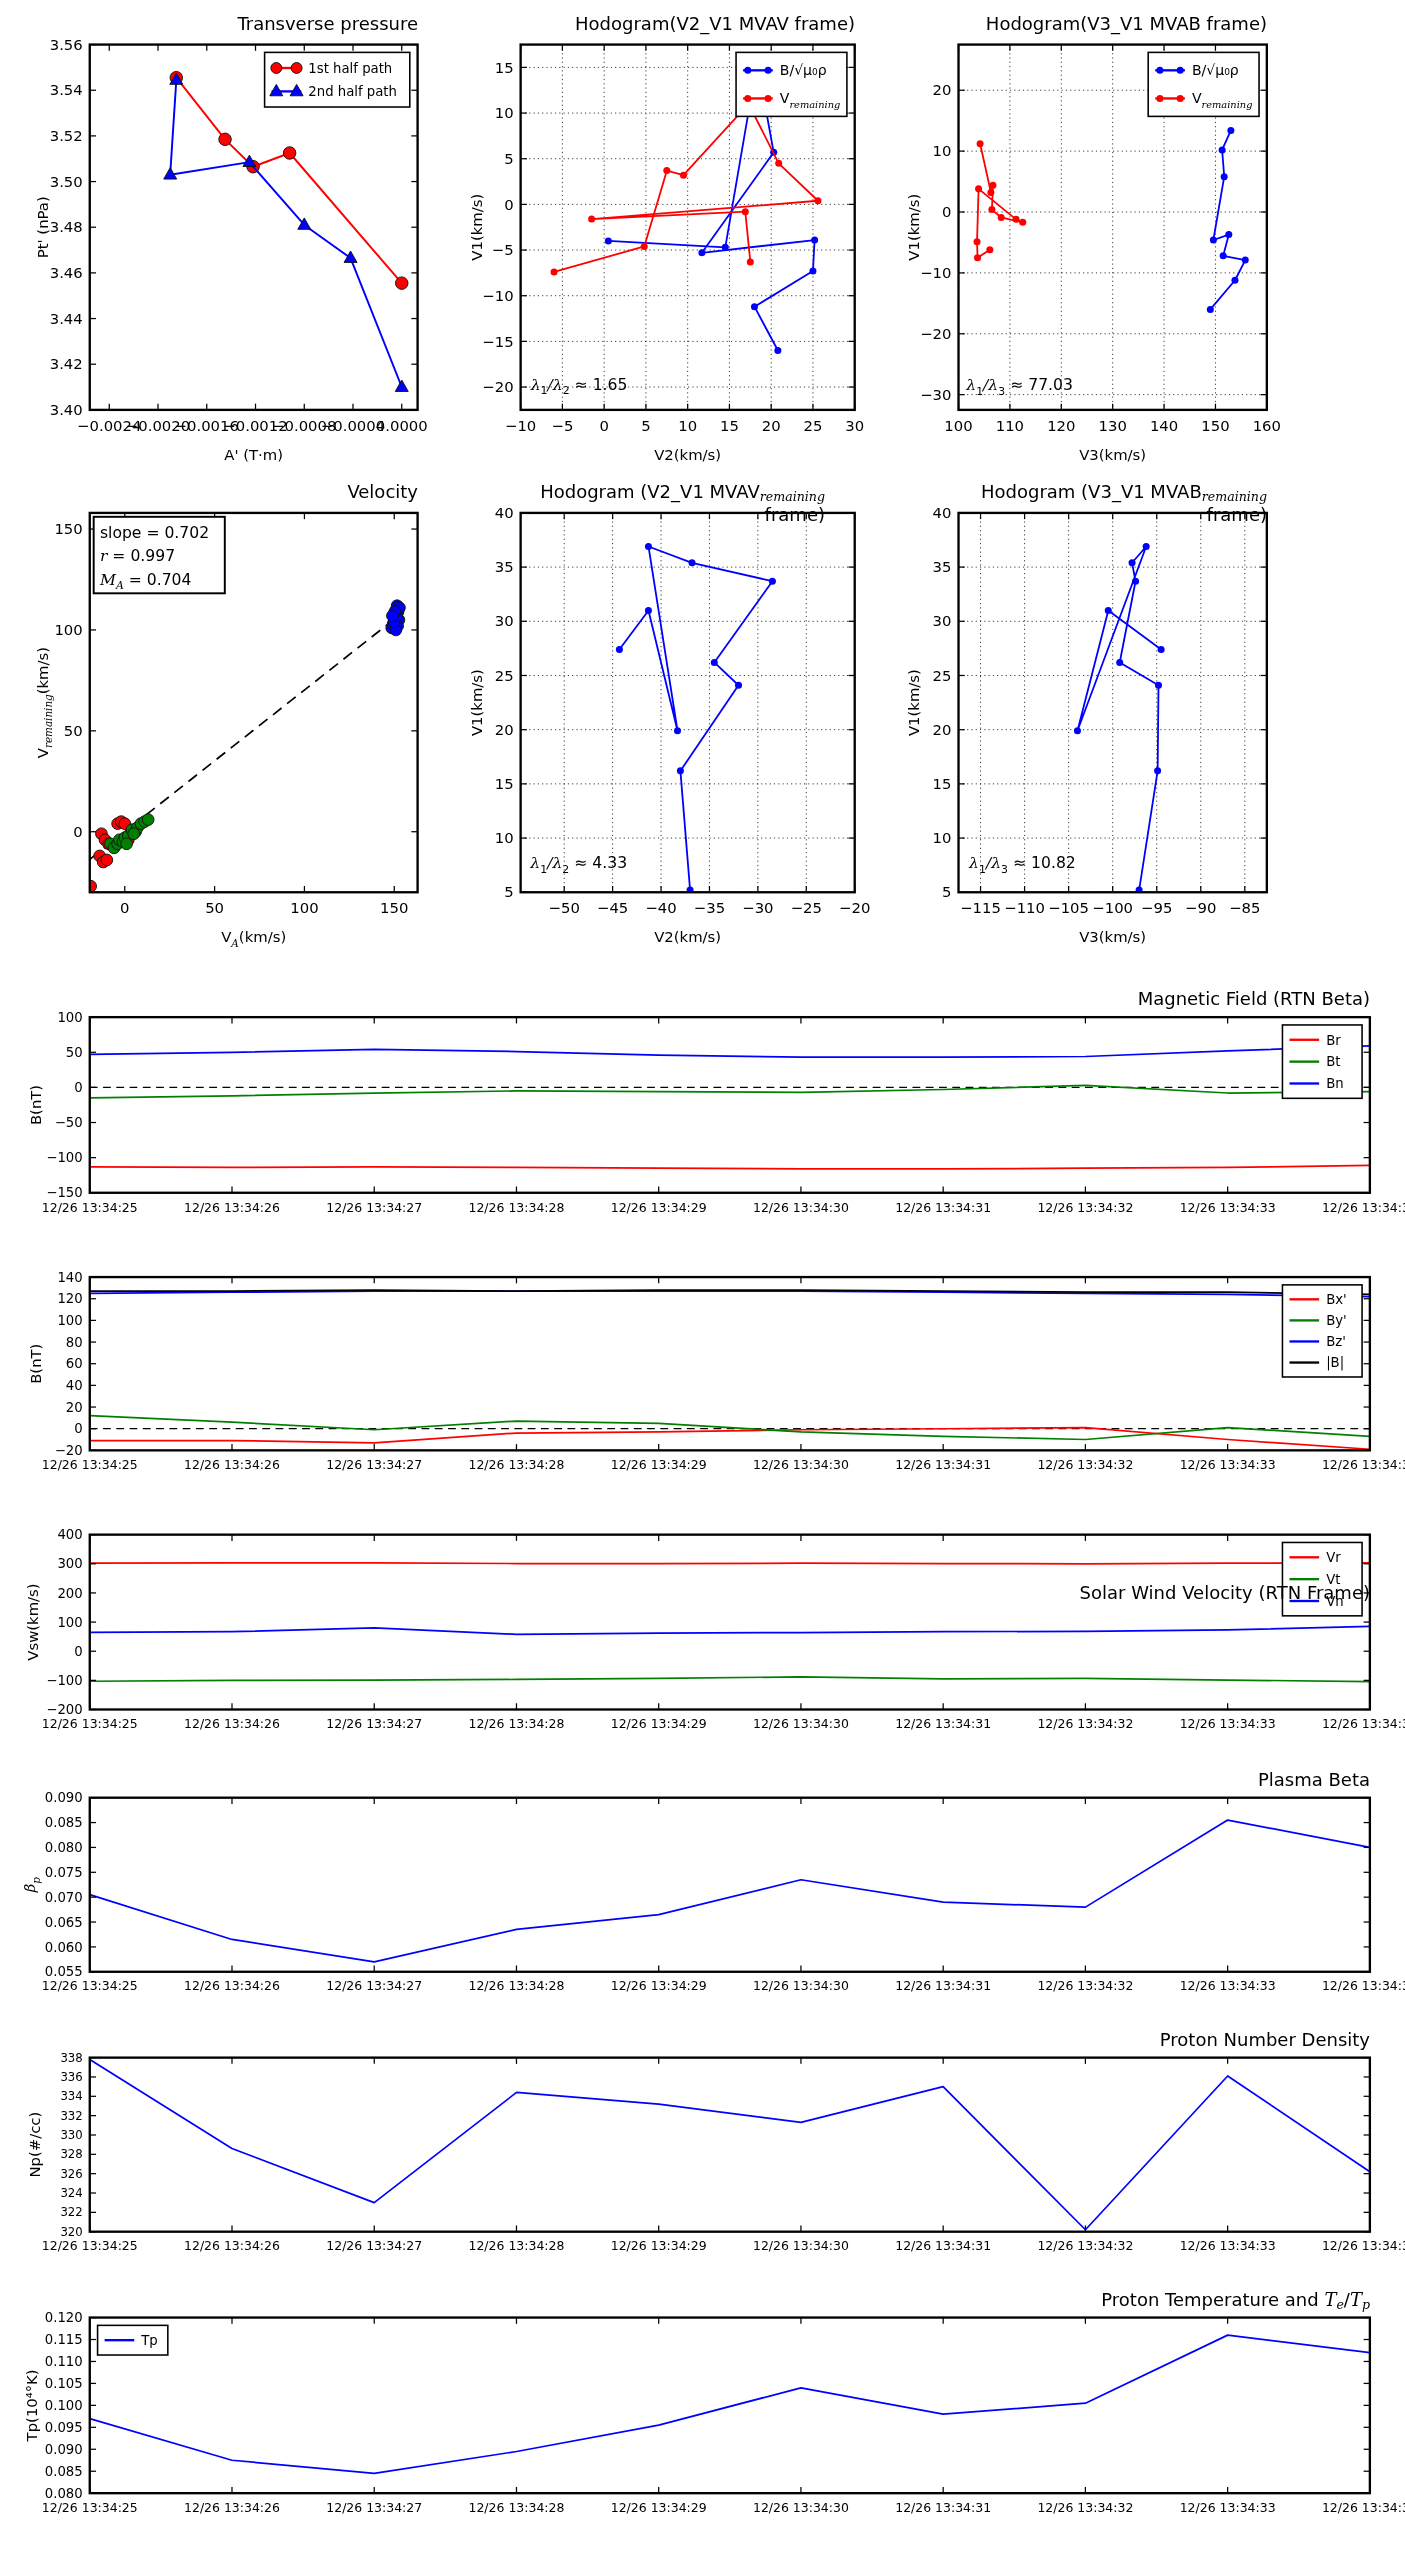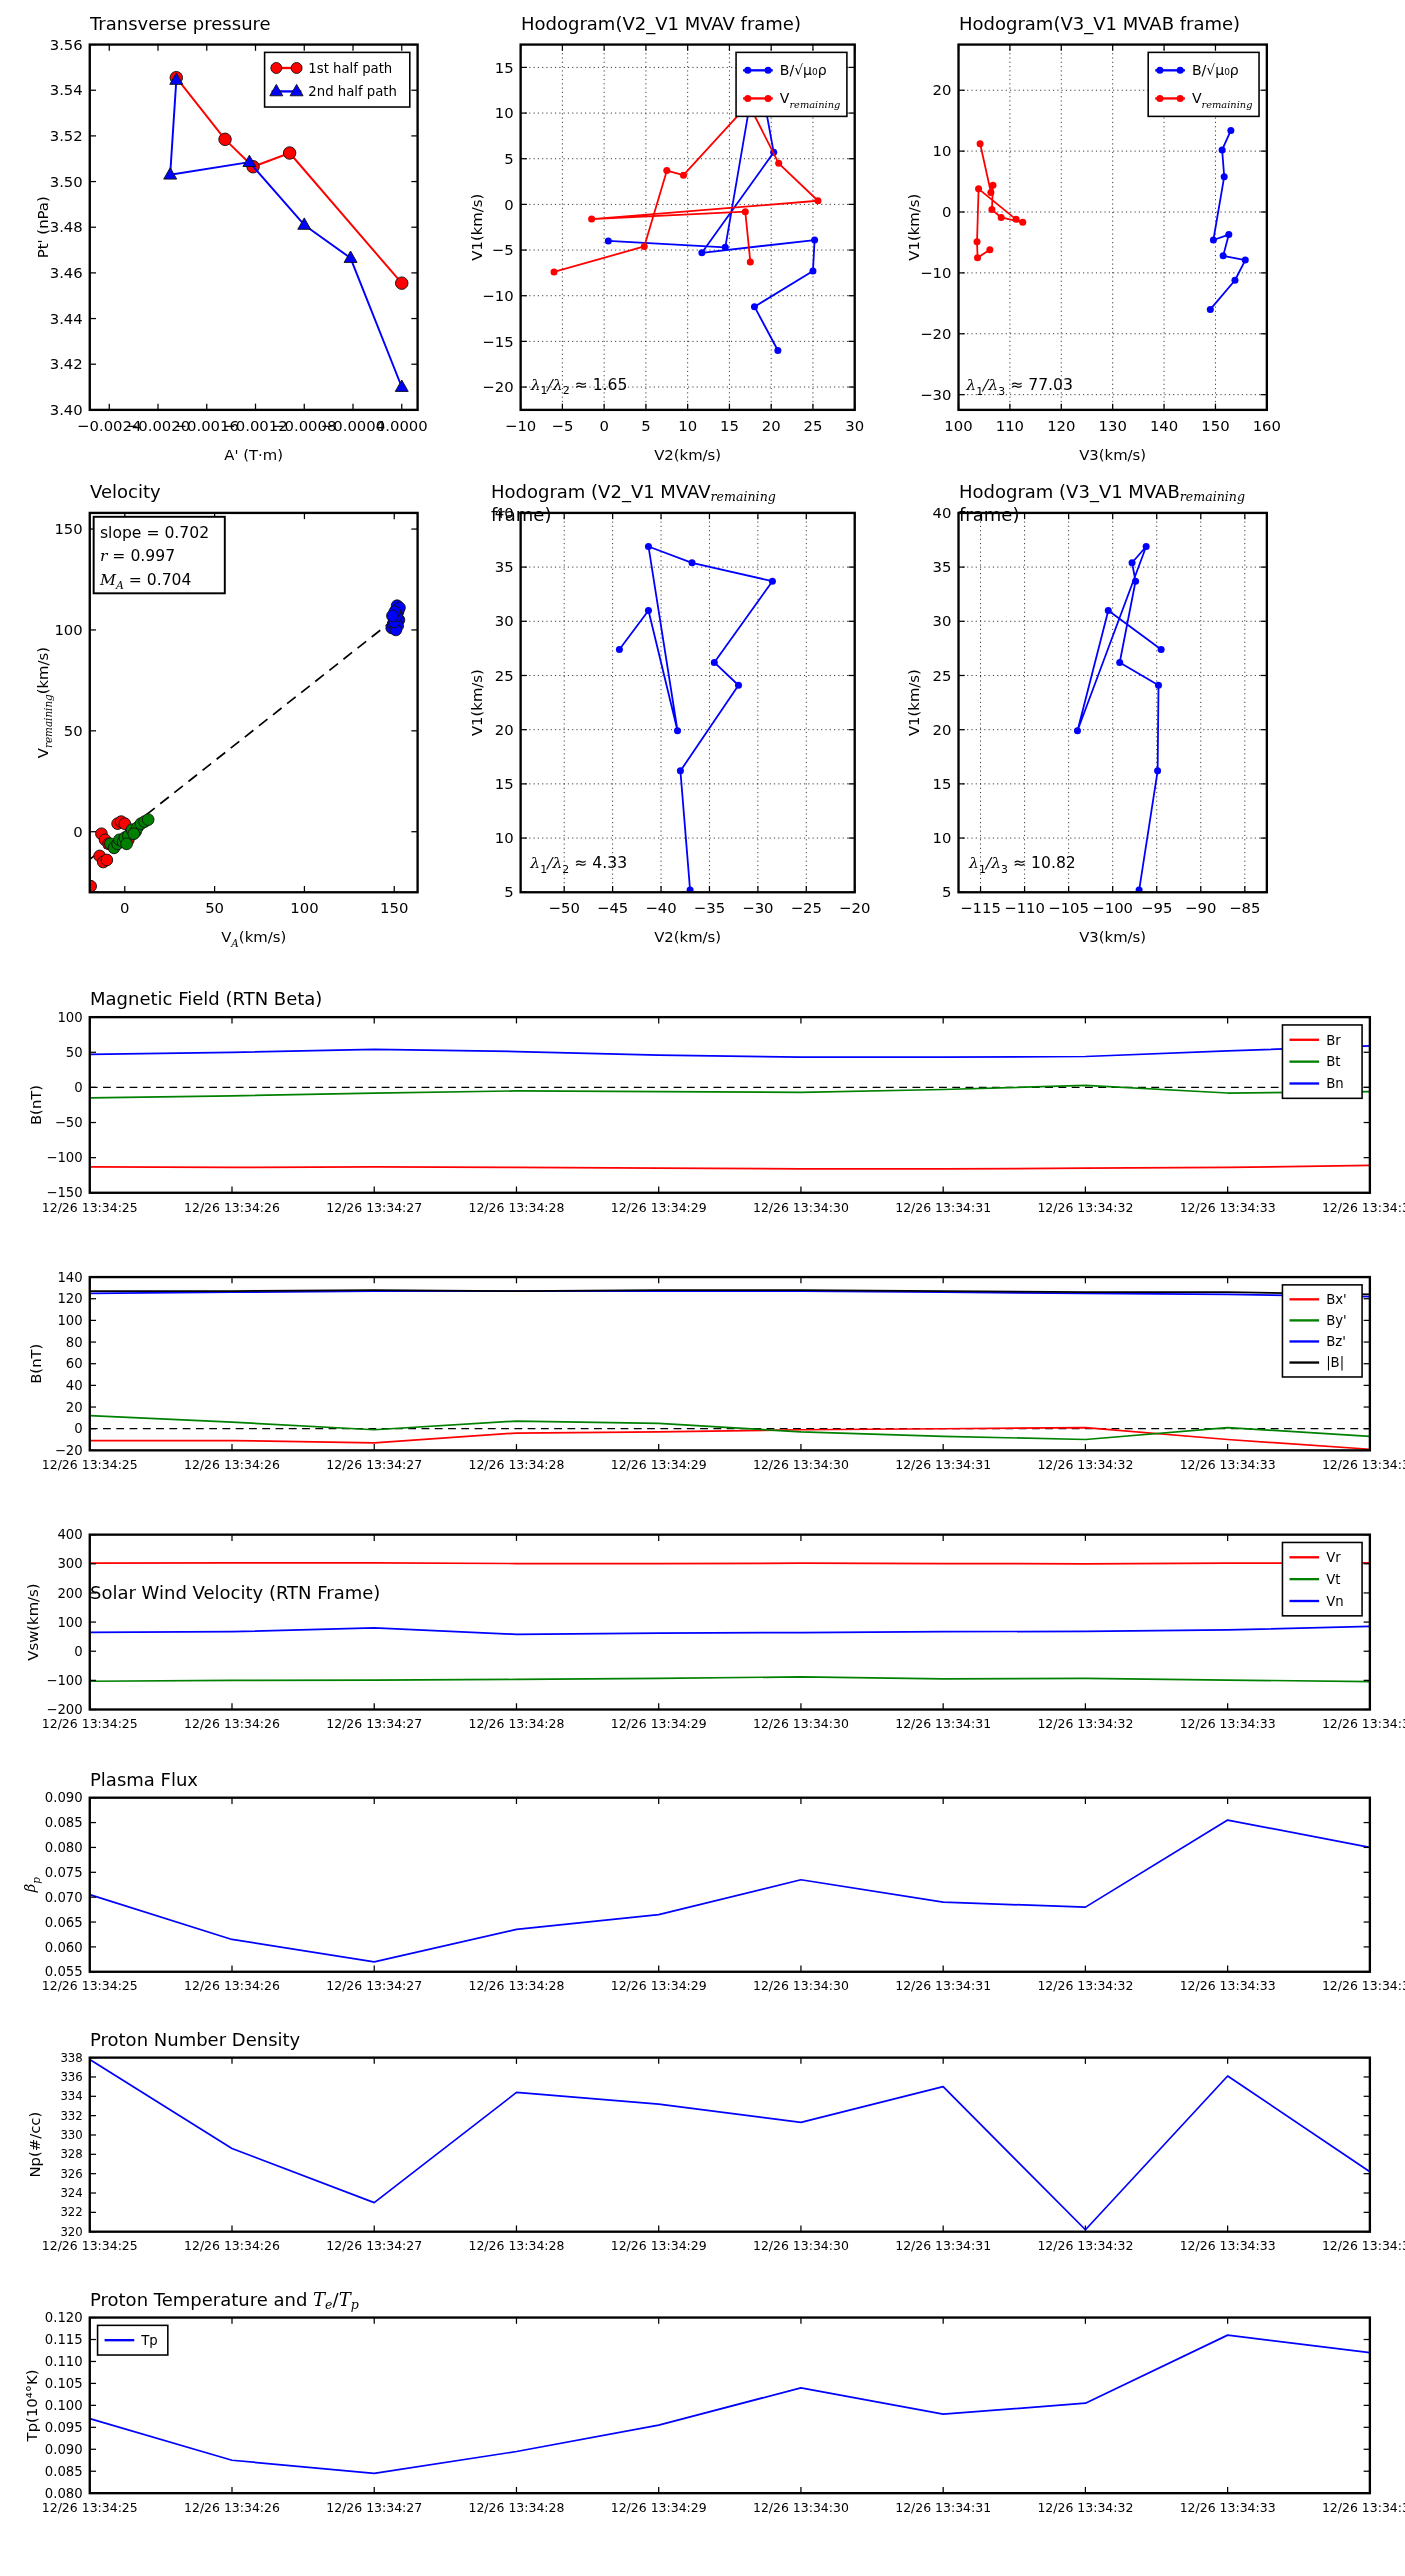--- a/index.html
+++ b/index.html
@@ -1,20 +1,20 @@
 <!DOCTYPE html>
 <html style="font-size:12.5px"><head>
 <meta charset="utf-8">
 <style>
   html,body{margin:0;padding:0;background:#fff;}
   #fig{position:relative;width:1405px;height:2576px;background:#ffffff;overflow:hidden;
        font-family:"DejaVu Sans",sans-serif;}
   #figure-svg{position:absolute;left:0;top:0;}
   svg{font-family:"DejaVu Sans",sans-serif;}
-  .ptitle{position:absolute;text-align:left;font:18px "DejaVu Sans",sans-serif;color:#000;}
+  .ptitle{position:absolute;text-align:right;font:18px "DejaVu Sans",sans-serif;color:#000;}
   .rsub{font-size:70%;vertical-align:-18%;}
   .rit{font-style:italic;font-family:"DejaVu Serif",serif;}
   .t0{left:90px;top:12.5px;width:328px}
   .t1{left:521px;top:12.5px;width:334px}
   .t2{left:959px;top:12.5px;width:308px}
   .t3{left:90px;top:481px;width:328px}
   .t4{left:491px;top:481px;width:334px}
   .t5{left:959px;top:481px;width:308px}
   .t6{left:90px;top:988px;width:1280px}
   .t7{left:90px;top:1248px;width:1280px}
@@ -996,17 +996,17 @@
       </clipPath>
     </svg>
   <div class="ptitle t0">Transverse pressure</div>
   <div class="ptitle t1">Hodogram(V2_V1 MVAV frame)</div>
   <div class="ptitle t2">Hodogram(V3_V1 MVAB frame)</div>
   <div class="ptitle t3">Velocity</div>
   <div class="ptitle t4"><span>Hodogram (V2_V1 MVAV</span><span class="rsub rit">remaining</span><span> frame)</span></div>
   <div class="ptitle t5"><span>Hodogram (V3_V1 MVAB</span><span class="rsub rit">remaining</span><span> frame)</span></div>
   <div class="ptitle t6">Magnetic Field (RTN Beta)</div>
   <div class="ptitle t8">Solar Wind Velocity (RTN Frame)</div>
-  <div class="ptitle t9">Plasma Flux</div>
+  <div class="ptitle t9">Plasma Beta</div>
   <div class="ptitle t10">Proton Number Density</div>
   <div class="ptitle t11"><span>Proton Temperature and </span><span class="rit">T</span><span class="rsub rit">e</span><span>/</span><span class="rit">T</span><span class="rsub rit">p</span></div>
 </div>
 
 
 </body></html>

